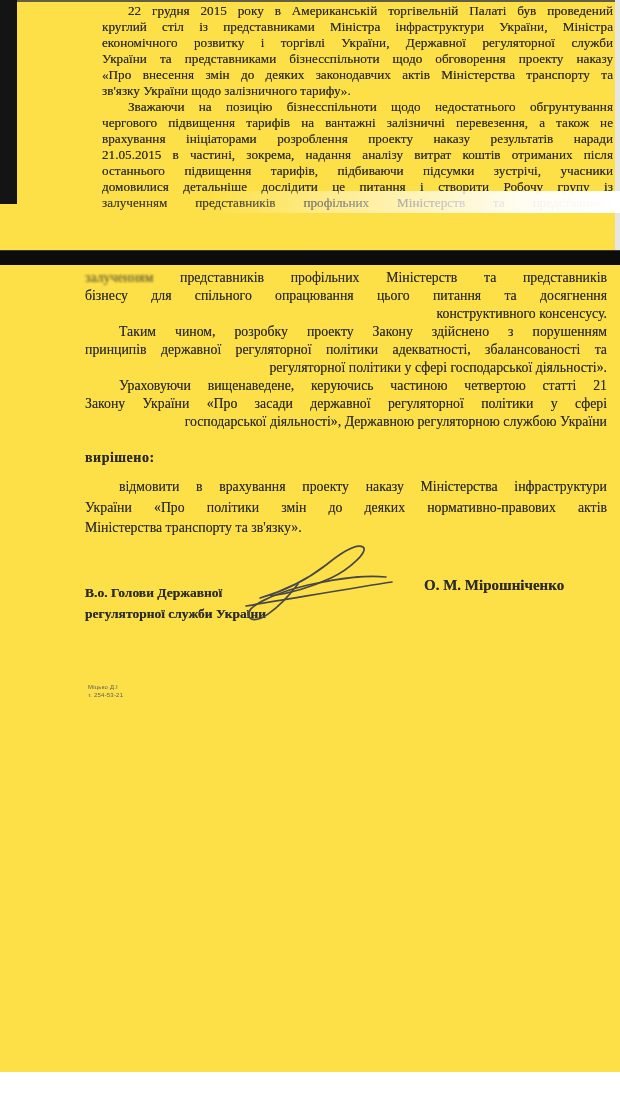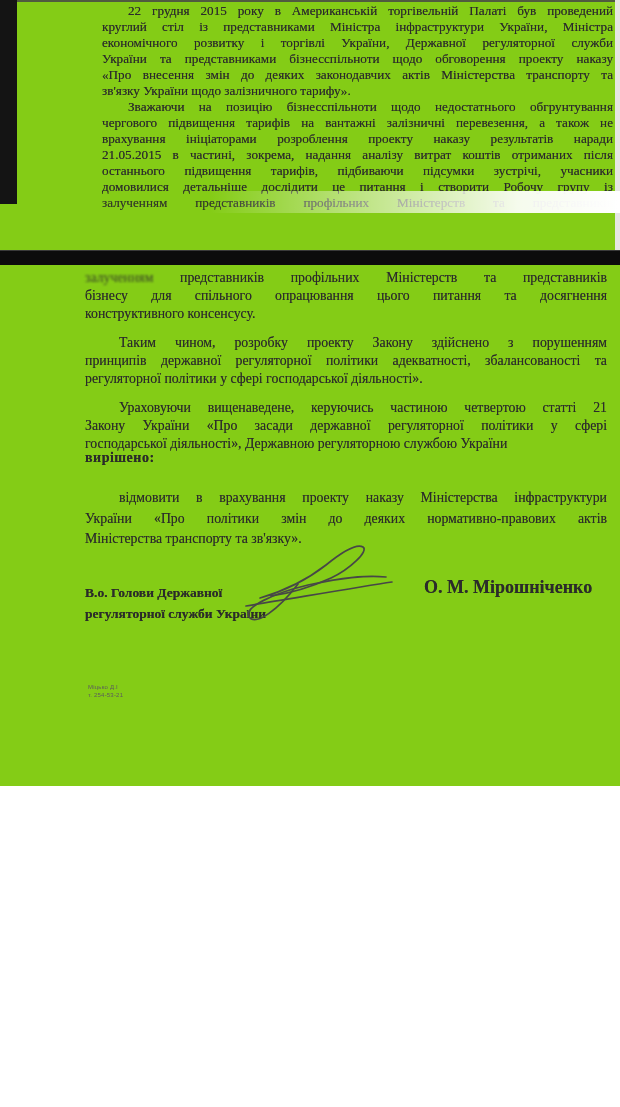--- a/index.html
+++ b/index.html
@@ -1,53 +1,53 @@
 <!DOCTYPE html>
 <html><head>
 <meta charset="utf-8">
 <style>
   * { margin:0; padding:0; box-sizing:border-box; }
   html,body { background:#ffffff; }
   #root {
-    position:relative; width:620px; height:786px;
-    background:#84cc16; overflow:hidden;
+    position:relative; width:620px; height:1072px;
+    background:#fde047; overflow:hidden;
     font-family:"Liberation Serif", serif; color:#2b2b2b;
   }
   
   #topline   { position:absolute; left:0; top:0; width:620px; height:2px; background:#464646; opacity:.85; }
   #leftbar   { position:absolute; left:0; top:0; width:17px; height:204px; background:#141414; }
   #rightstrip{ position:absolute; left:615px; top:0; width:5px; height:250px; background:#e6e6e3; }
   #band      { position:absolute; left:0; top:250px; width:620px; height:15px; background:#0c0c0c; border-top:1px solid #3a3a3a; }
 
   
   #p1 { position:absolute; left:102px; top:3px; width:511px; }
   .ln  { line-height:16px; font-size:13.2px; text-shadow:0 0 .5px rgba(45,45,45,.65); }
   .j   { text-align:justify; text-align-last:justify; }
   .ind1{ padding-left:26px; }
   .fadeline { filter:blur(.4px); opacity:.9; }
   #fade-overlay { position:absolute; left:210px; top:191px; width:410px; height:22px;
     background:linear-gradient(90deg, rgba(255,255,255,0) 0%, rgba(255,255,255,.45) 35%, rgba(255,255,255,.92) 75%, #ffffff 100%); }
 
   
   #p2a { position:absolute; left:85px; top:269px; width:522px; }
-  .ln2 { line-height:18px; font-size:13.8px; text-shadow:0 0 .5px rgba(45,45,45,.6); }
-  .ind2{ padding-left:34px;margin-top:11px; }
+  .ln2 { line-height:18px; font-size:13.8px; text-shadow:0 0 .5px rgba(45,45,45,.6);text-align:right; }
+  .ind2{ padding-left:34px; }
   .blurw { filter:blur(.9px); opacity:.7;margin-top:28px; }
 
   #resolution { position:absolute; left:85px; top:450px; width:522px;
     text-align:left; font-weight:bold; font-size:14px; letter-spacing:.5px;
     text-shadow:0 0 .5px rgba(30,30,30,.7); }
 
   #p2b { position:absolute; left:85px; top:477px; width:522px; }
   .ln3 { line-height:20.5px; font-size:13.8px; text-shadow:0 0 .5px rgba(45,45,45,.6); }
 
   
   #sig-role { position:absolute; left:85px; top:555px; font-weight:bold; font-size:13.5px;
     line-height:21px; text-shadow:0 0 .4px rgba(30,30,30,.6);margin-top:27px; }
-  #sig-name { position:absolute; left:424px; top:577px; font-weight:bold; font-size:18px;
+  #sig-name { position:absolute; left:424px; top:577px; font-weight:bold; font-size:15px;
     text-shadow:0 0 .4px rgba(30,30,30,.6); }
   #sig-svg  { position:absolute; left:236px; top:538px; }
 
   
   #executor { position:absolute; left:88px; top:684px;
     font-family:"Liberation Sans", sans-serif; font-size:6px; line-height:7.5px;
     color:#5c5c5c; letter-spacing:.2px; }
 </style>
 </head>
 <body>

